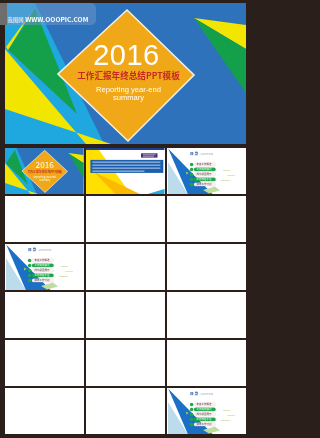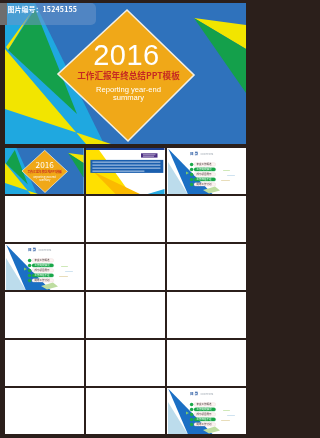--- a/index.html
+++ b/index.html
@@ -56,21 +56,21 @@
    <div id="heroTitle">工作汇报年终总结PPT模板</div>
    <div id="heroSub1">
      <div>Reporting year-end</div>
      <div>summary</div>
    </div>
   </div>
  </div>
 
  <div id="wmg"></div>
  <div id="wm">
-  <div class="wmrow" id="wmr1"><span class="wmLab">图片编号</span><span class="wmLab">：</span><span class="wmId">15245155</span></div>
+  <div class="wmrow" id="wmr2"><span class="wmSmall">我图网</span> <span class="wmUrl">WWW.OOOPIC.COM</span></div>
  </div>
  <div id="grid">
       <div class="cell" style="left: 0px; top: 0px;">
         <svg width="78.5" height="46.5" viewBox="0 0 78.5 46.5" font-family="Noto Sans CJK SC, Liberation Sans, sans-serif">
           <rect x="0" y="0" width="78.5" height="46.5" fill="#1FA8E0"></rect>
           <polygon points="11.5,0 78.5,0 78.5,46.5 32,46.5" fill="#2F72BC"></polygon>
           <polygon points="63,5 78.5,7 78.5,15" fill="#F2E500"></polygon>
           <polygon points="63,5 78.5,15 78.5,29.5" fill="#14A04B"></polygon>
           <polygon points="9.8,2 1,15.5 22.8,36.5" fill="#14A04B"></polygon>
           <polygon points="0,15 0,35 34.5,46.5 26,46.5" fill="#F2E500"></polygon>

